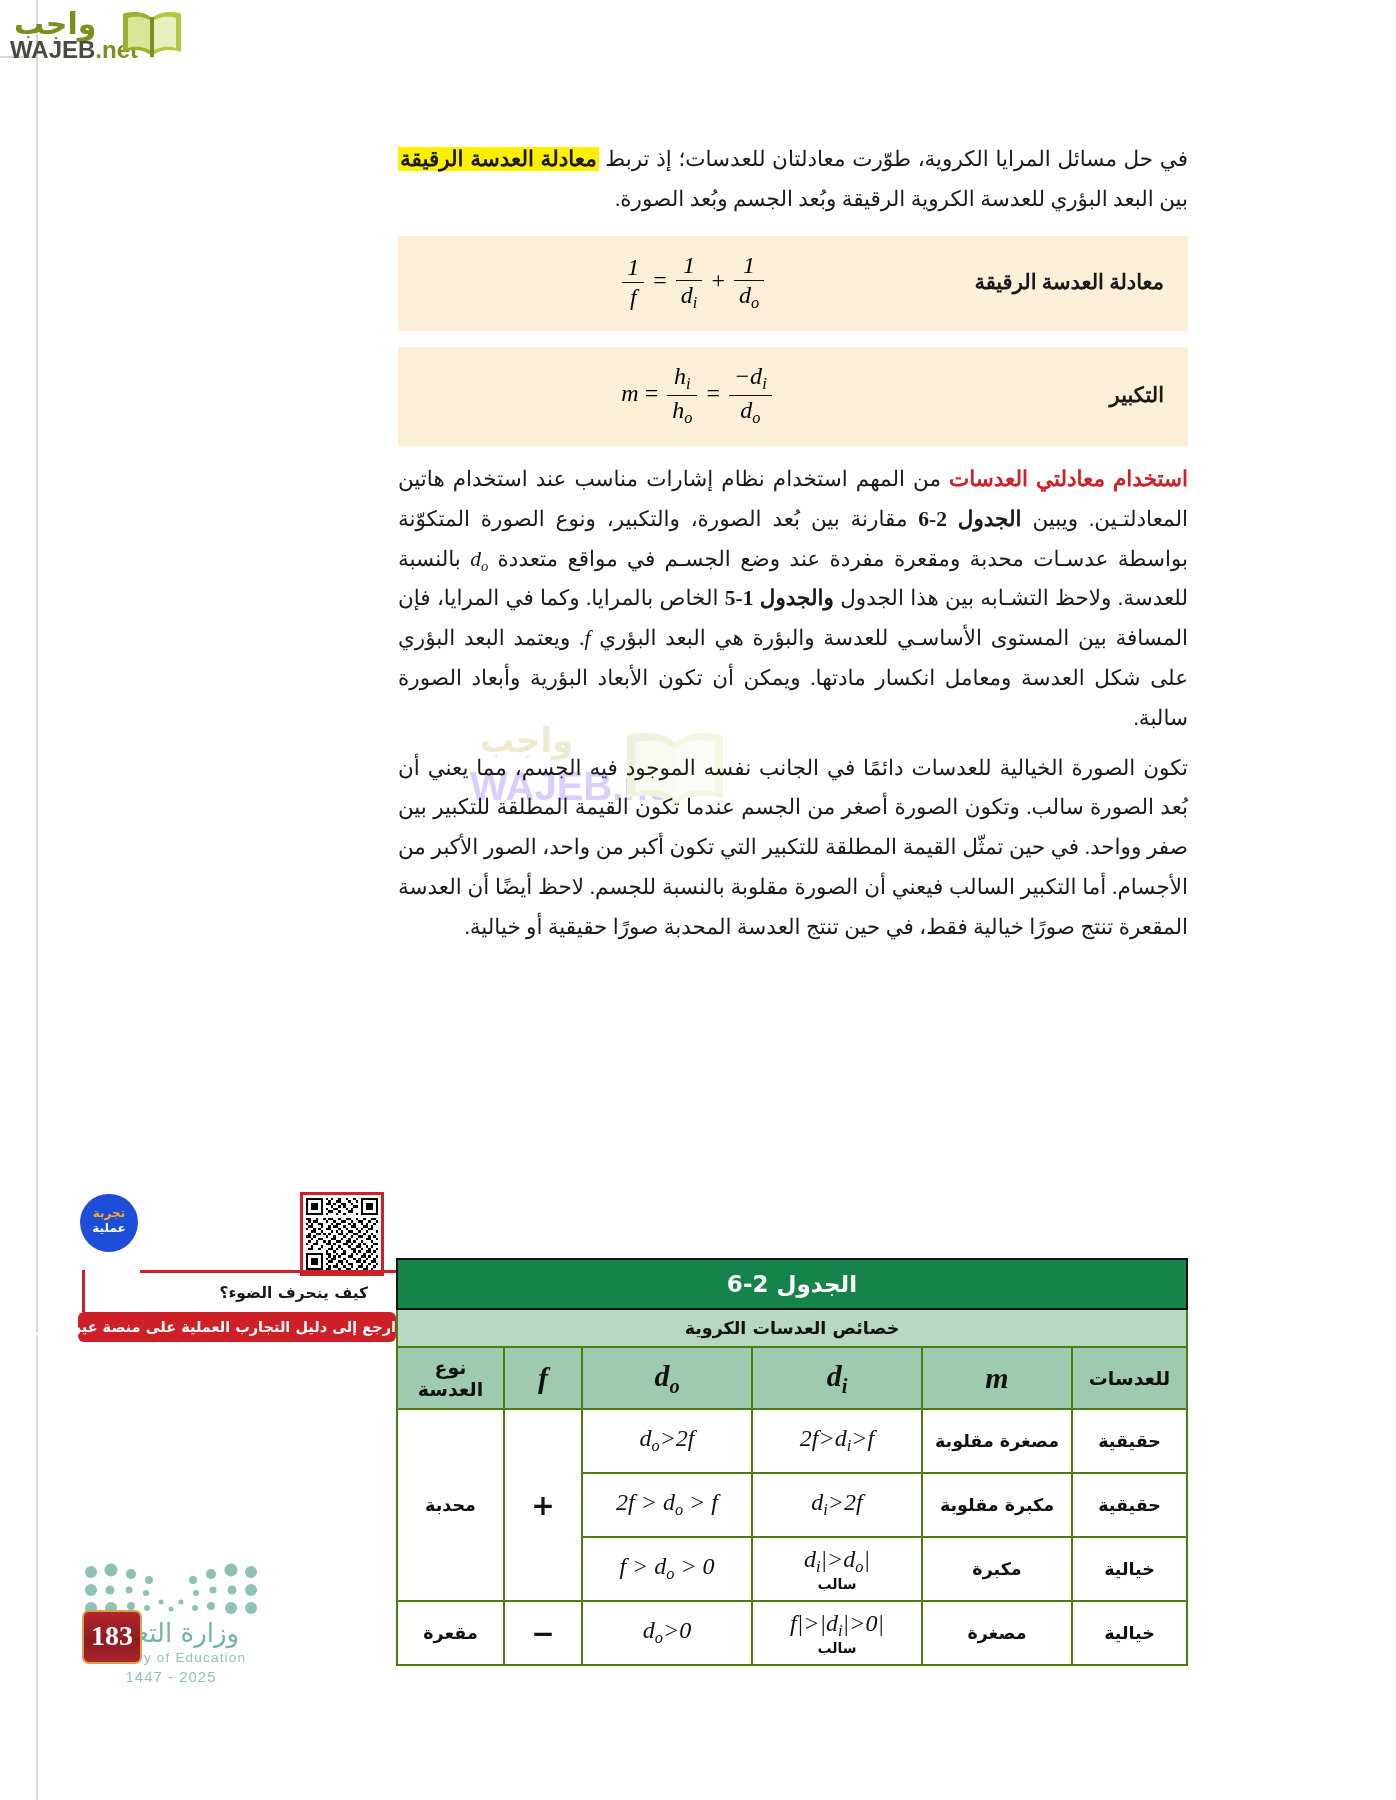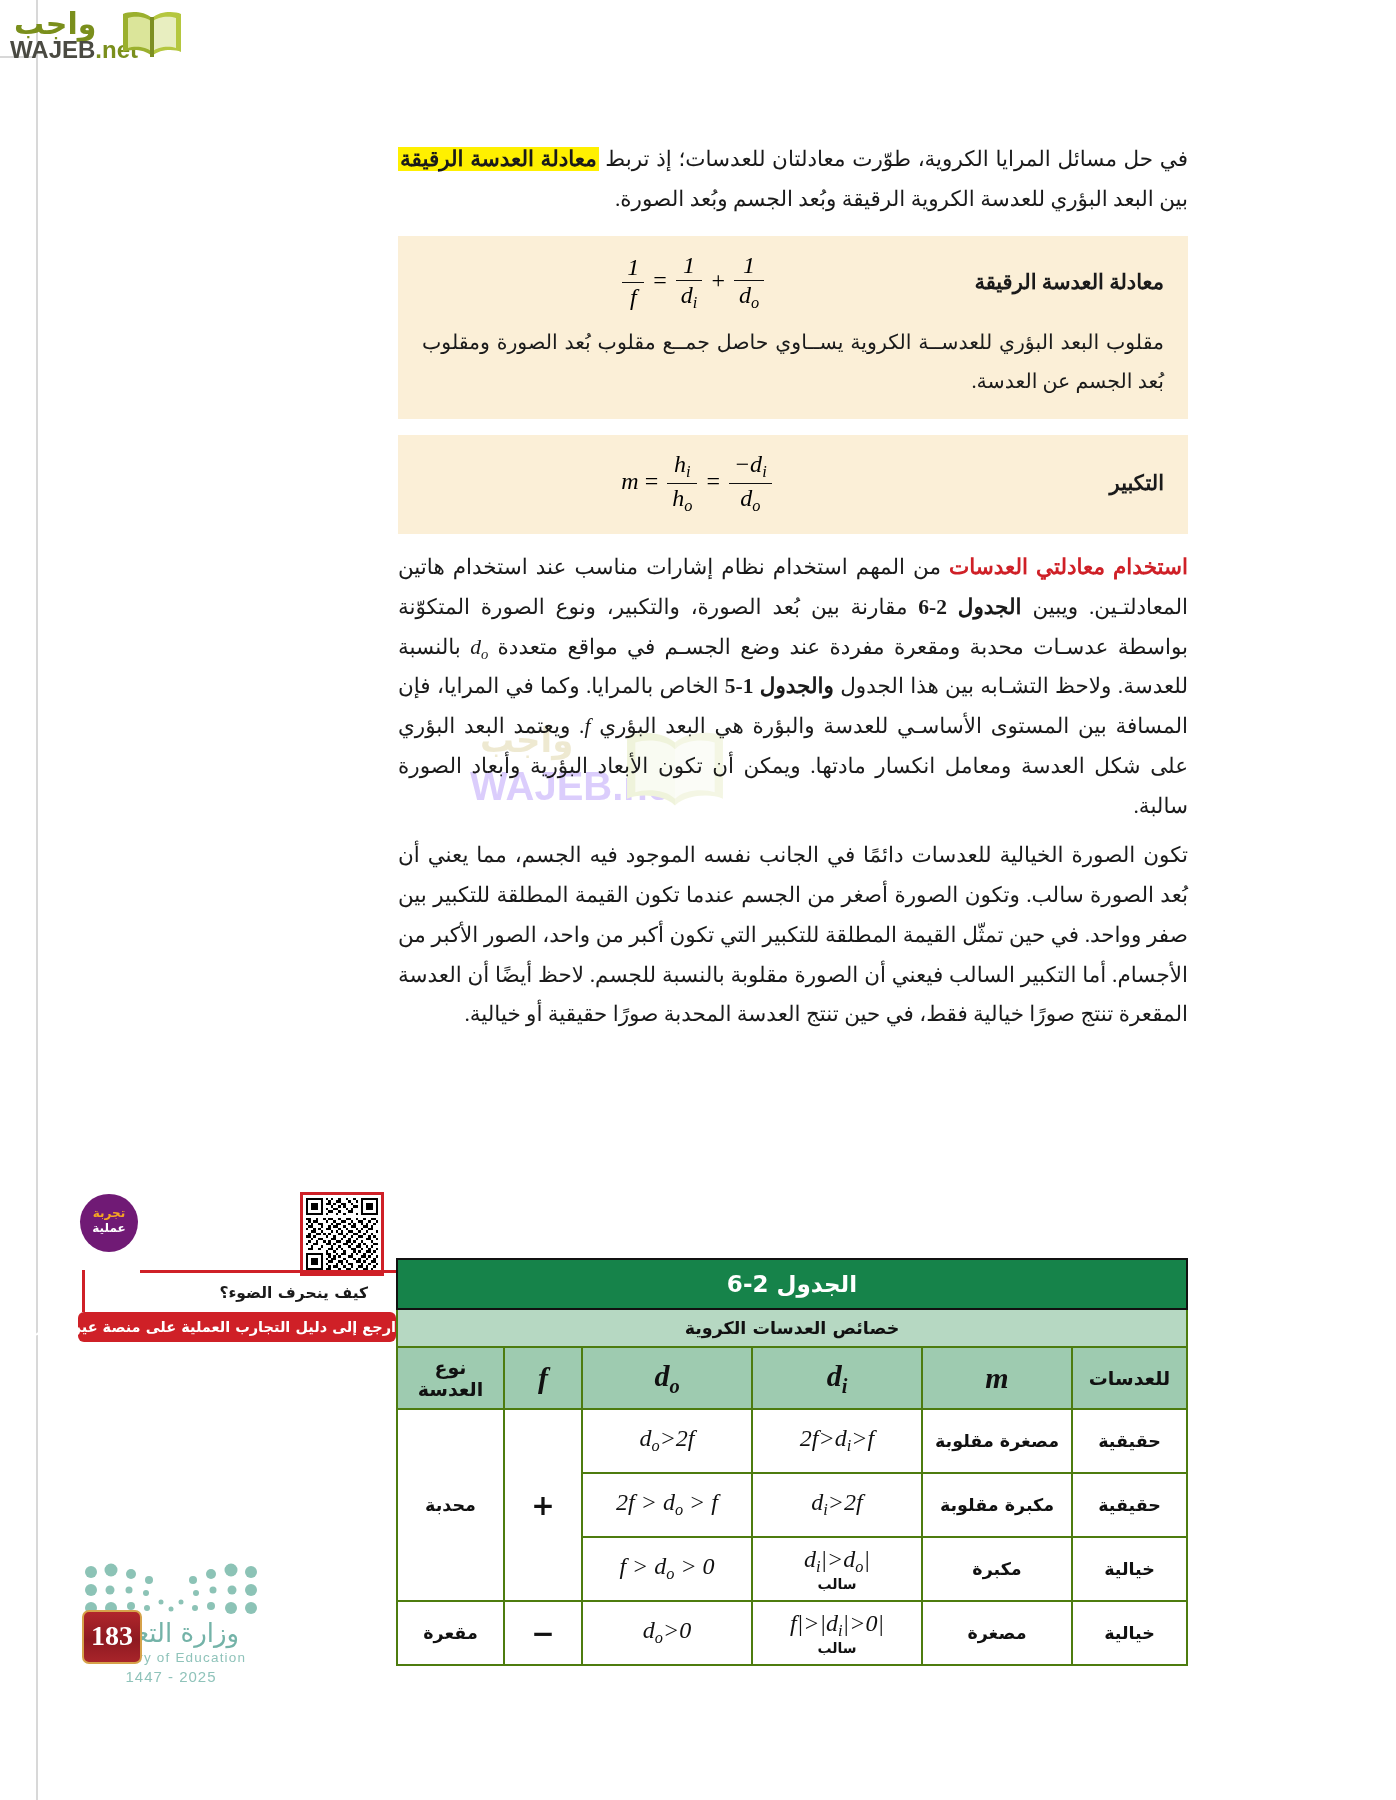--- a/index.html
+++ b/index.html
@@ -226,21 +226,21 @@
   .qr-grid {
     width: 100%;
     height: 100%;
   }
   .exp-badge {
     position: absolute;
     left: 12px;
     top: 2px;
     width: 58px;
     height: 58px;
-    background: #701a75;
+    background: #1d4ed8;
     border-radius: 50% 50% 50% 50% / 48% 48% 52% 52%;
     color: #fff;
     text-align: center;
     font-family: "DejaVu Sans", sans-serif;
     font-size: 12px;
     font-weight: bold;
     line-height: 1.25;
     padding-top: 12px;
     box-sizing: border-box;
   }
@@ -450,21 +450,20 @@
       <div class="eqbox-row">
         <div class="eqbox-title">معادلة العدسة الرقيقة</div>
         <div class="eqbox-formula">
           <span class="frac"><span class="num">1</span><span class="den">f</span></span>
           <span>=</span>
           <span class="frac"><span class="num">1</span><span class="den">d<span class="sub">i</span></span></span>
           <span>+</span>
           <span class="frac"><span class="num">1</span><span class="den">d<span class="sub">o</span></span></span>
         </div>
       </div>
-      <div class="eqbox-desc">مقلوب البعد البؤري للعدســة الكروية يســاوي حاصل جمــع مقلوب بُعد الصورة ومقلوب بُعد الجسم عن العدسة.</div>
     </div>
 
 
     <div class="eqbox">
       <div class="eqbox-row">
         <div class="eqbox-title">التكبير</div>
         <div class="eqbox-formula">
           <span class="mvar">m</span>
           <span>=</span>
           <span class="frac"><span class="num">h<span class="sub">i</span></span><span class="den">h<span class="sub">o</span></span></span>

